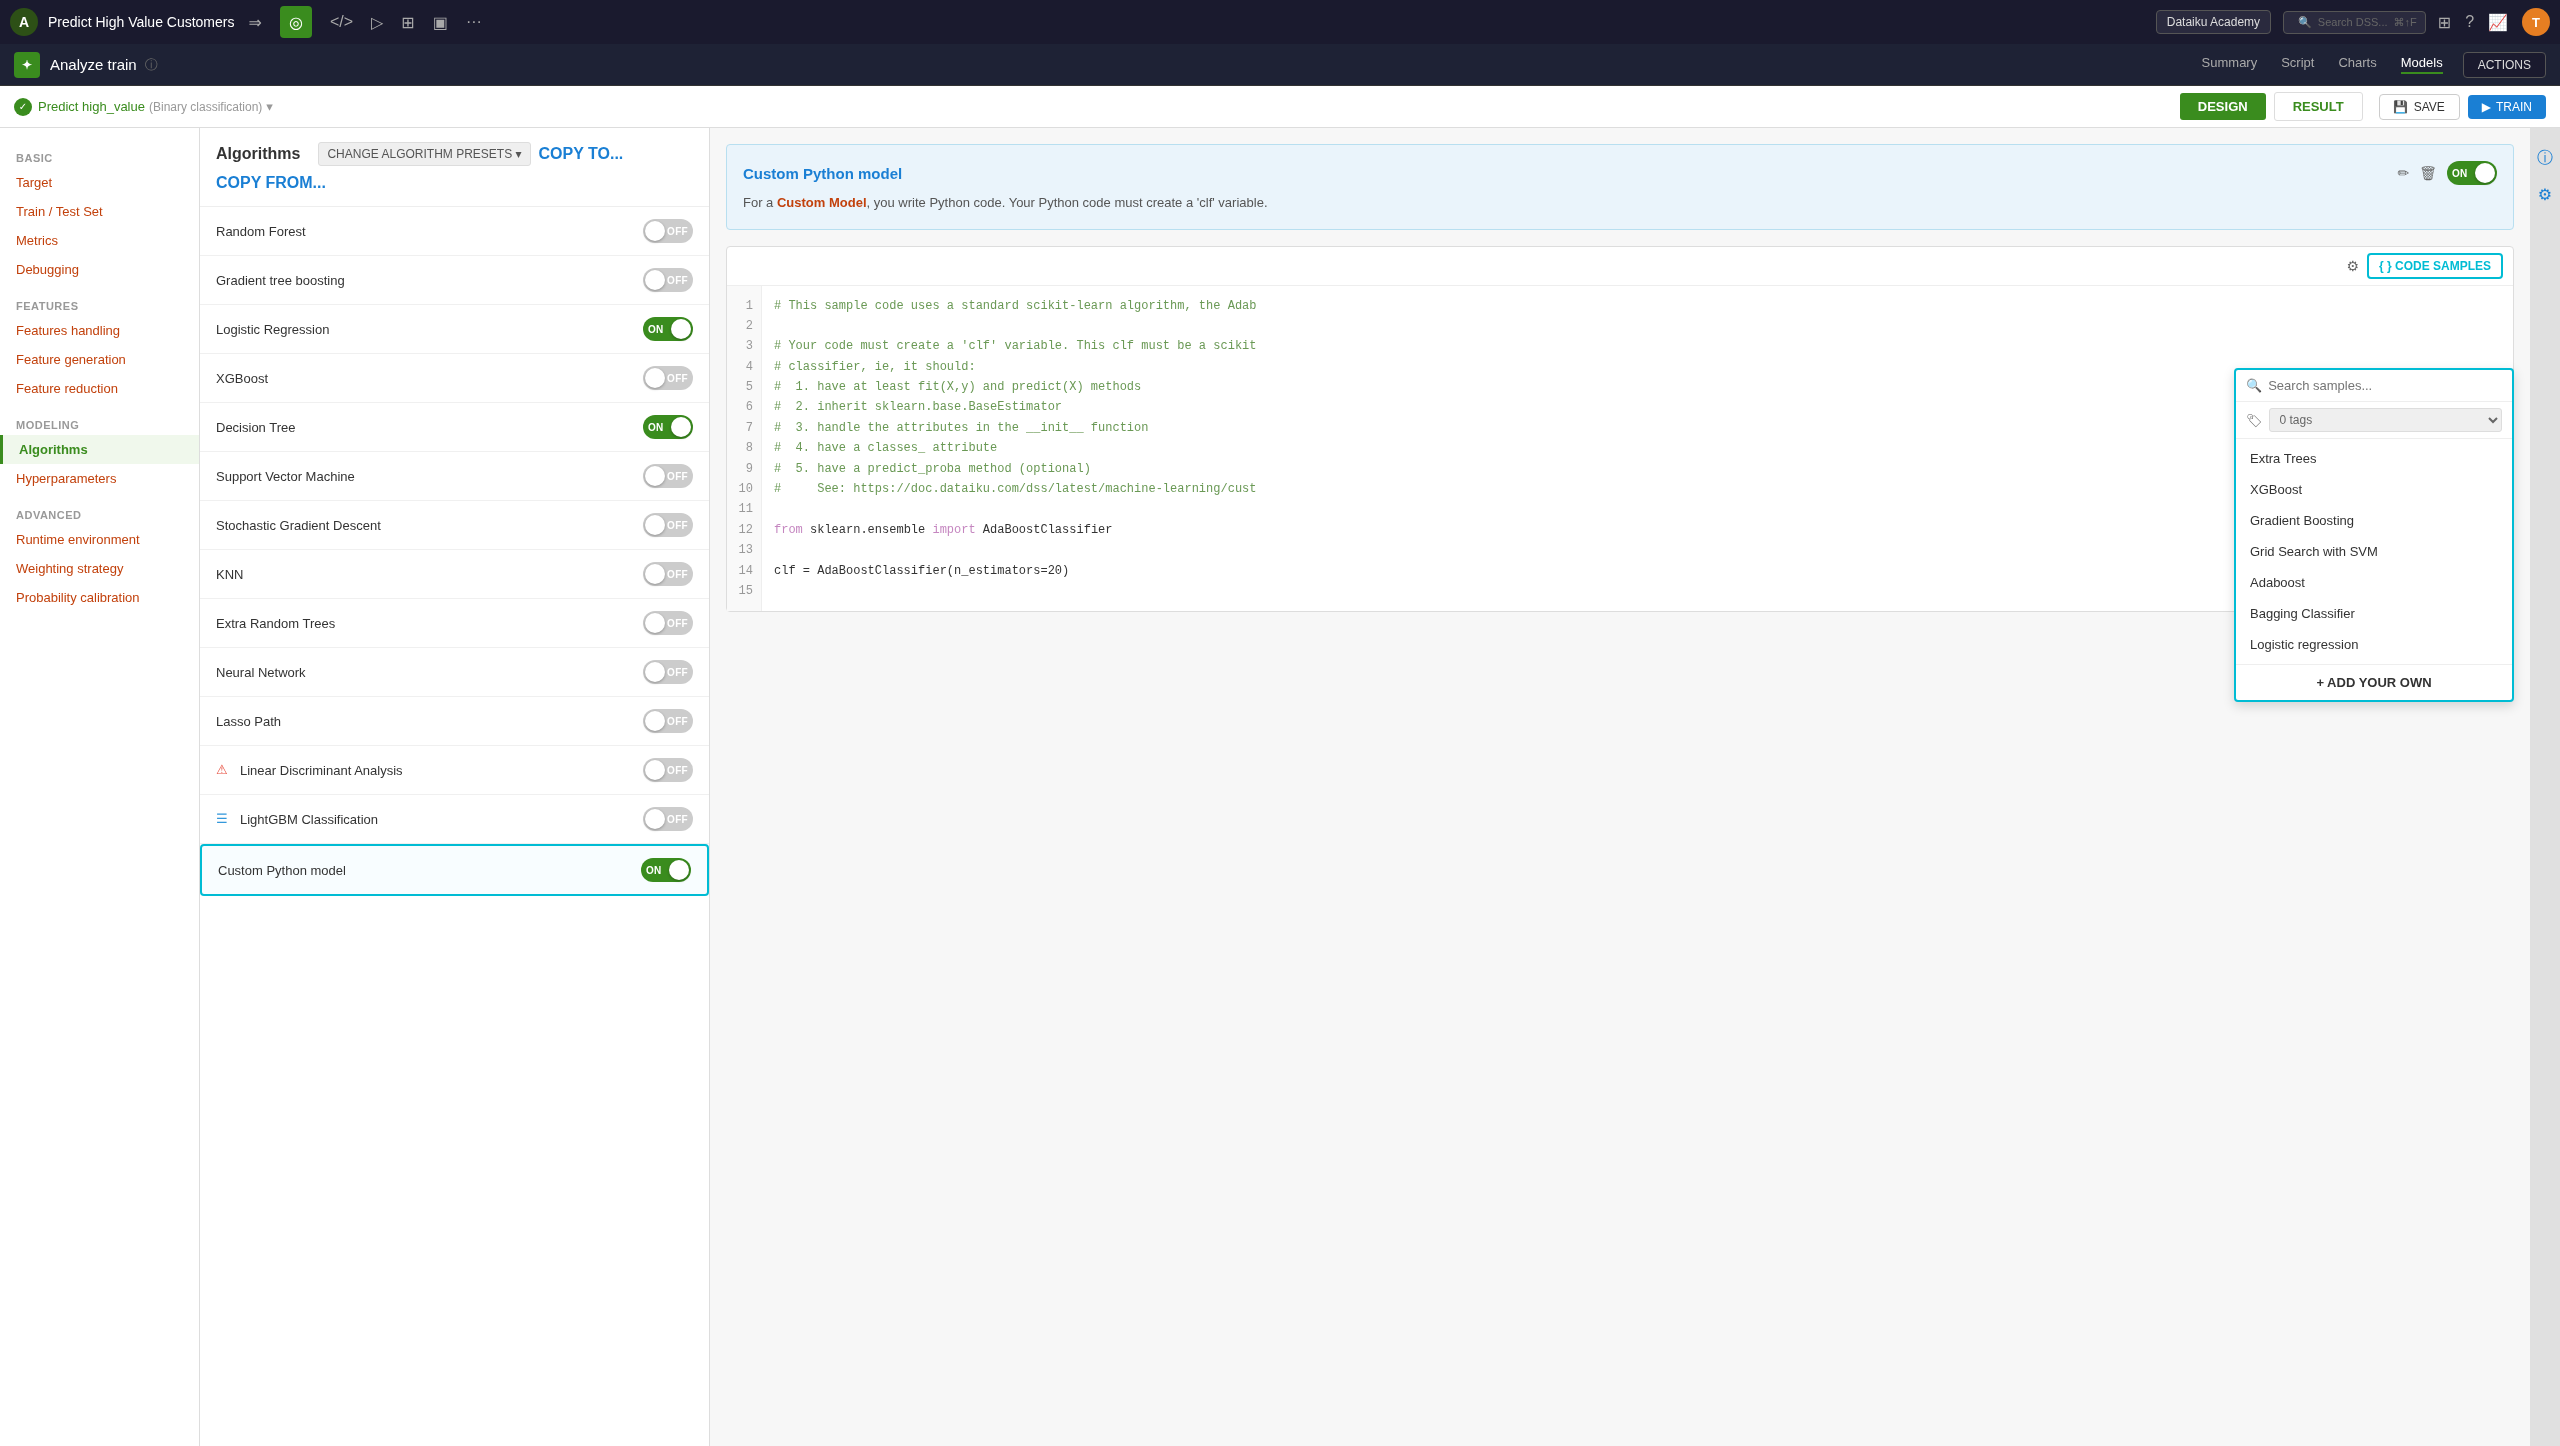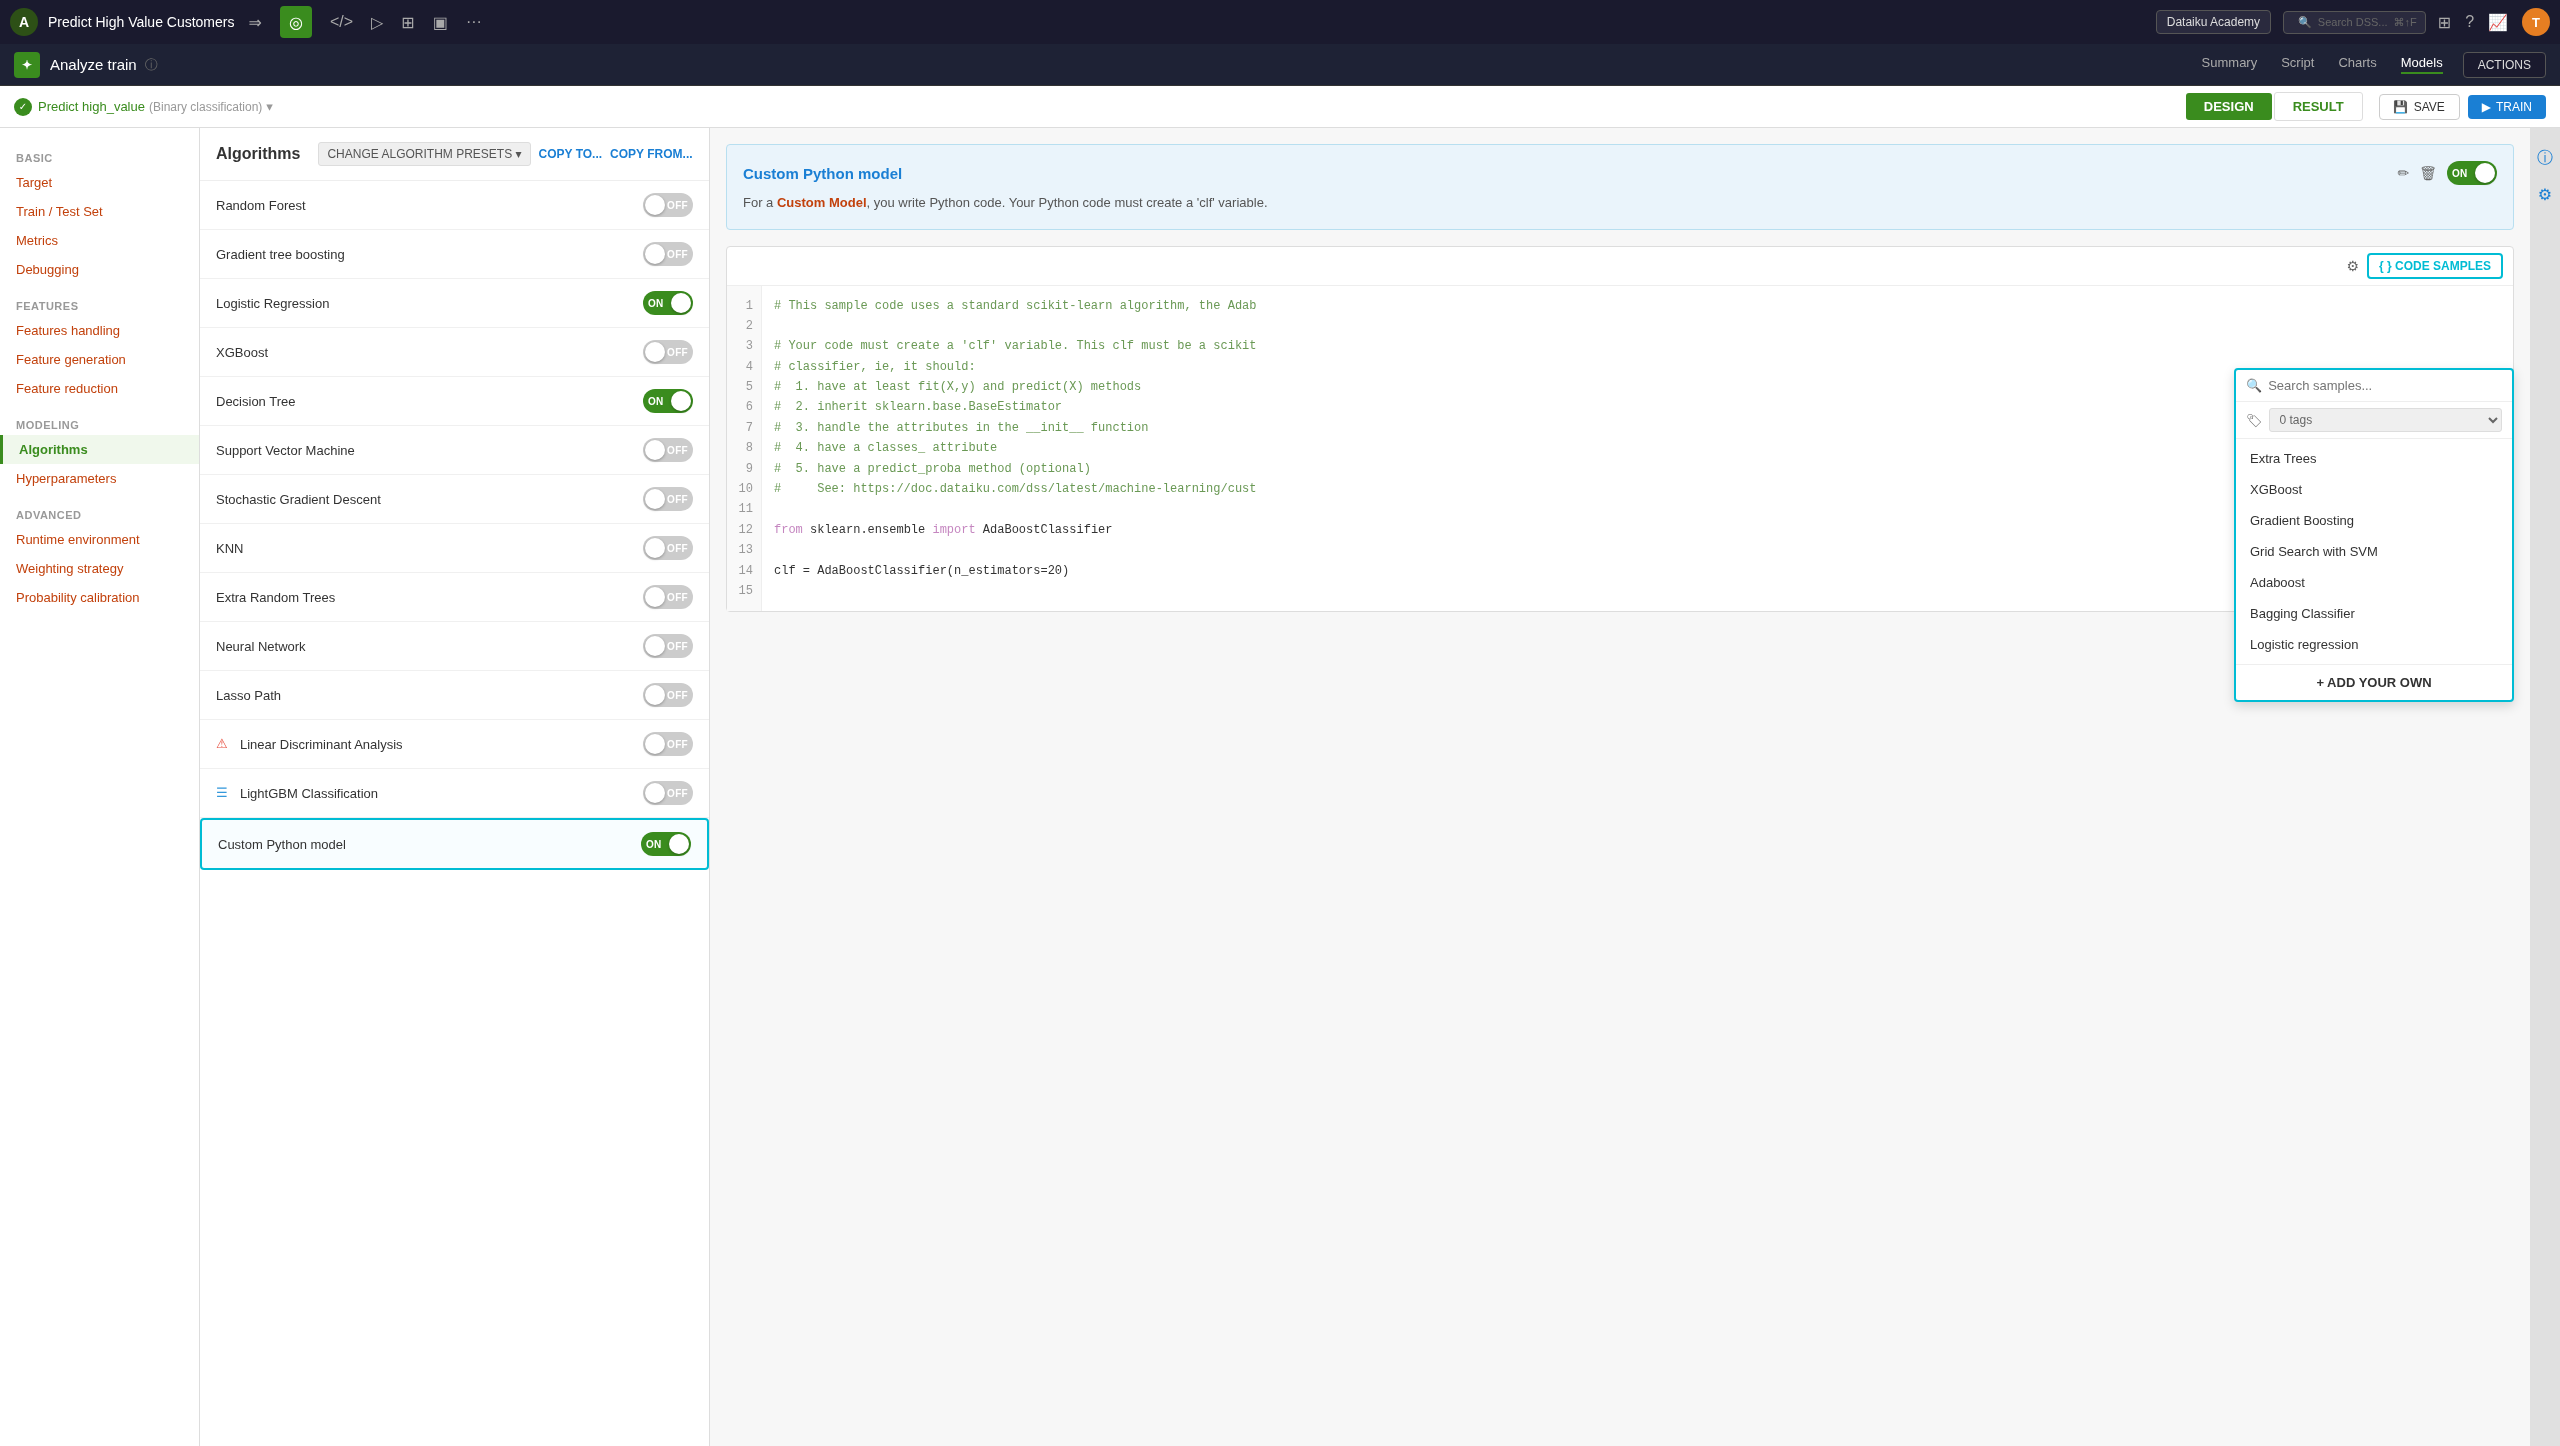--- a/index.html
+++ b/index.html
@@ -39,21 +39,21 @@
     
     .third-bar {
       display: flex; align-items: center; background: #fff; height: 42px; padding: 0 14px;
       border-bottom: 1px solid #ddd;
     }
     .third-bar .predict-label { display: flex; align-items: center; color: #3a8c1e; font-size: 13px; font-weight: 500; }
     .third-bar .predict-label .check { width: 18px; height: 18px; background: #3a8c1e; border-radius: 50%; color: white; display: flex; align-items: center; justify-content: center; font-size: 10px; margin-right: 6px; }
     .third-bar .binary-badge { color: #999; font-size: 12px; margin-left: 4px; }
     .third-bar .dropdown-arrow { color: #999; margin-left: 4px; }
     .third-bar .spacer { flex: 1; }
-    .third-bar .tab-btns { display: flex; align-items: center; gap: 2px; }
+    .third-bar .tab-btns { display: flex; align-items: center; gap: 8px; }
     .third-bar .tab-btn { padding: 6px 18px; border-radius: 3px; font-size: 13px; font-weight: 600; cursor: pointer; border: none; }
     .third-bar .tab-btn.active { background: #3a8c1e; color: white; }
     .third-bar .tab-btn.inactive { background: transparent; color: #3a8c1e; border: 1px solid #ddd; }
     .third-bar .save-btn { display: flex; align-items: center; background: white; border: 1px solid #ccc; border-radius: 4px; padding: 5px 14px; color: #333; font-size: 12px; margin-left: 16px; cursor: pointer; }
     .third-bar .train-btn { display: flex; align-items: center; background: #1a7fd4; border: none; border-radius: 4px; padding: 5px 14px; color: white; font-size: 12px; margin-left: 8px; cursor: pointer; }
 
     
     .main-layout { display: flex; height: calc(100vh - 128px); }
 
     
@@ -63,21 +63,21 @@
     .sidebar .item.active { color: #3a8c1e; font-weight: 600; border-left: 3px solid #3a8c1e; background: #f0f8ec; }
 
     
     .content { flex: 1; display: flex; overflow: hidden; }
 
     
     .algo-panel { width: 510px; background: #fff; border-right: 1px solid #ddd; display: flex; flex-direction: column; }
     .algo-header { display: flex; align-items: center; padding: 14px 16px; border-bottom: 1px solid #eee; flex-wrap: wrap; gap: 8px; }
     .algo-header h3 { font-size: 16px; font-weight: 600; color: #333; margin-right: 10px; }
     .algo-header .preset-btn { display: flex; align-items: center; font-size: 12px; color: #555; cursor: pointer; padding: 4px 8px; border: 1px solid #ddd; border-radius: 3px; }
-    .algo-header .link-btn { font-size: 12px; color: #1a7fd4; cursor: pointer; font-weight: 600; text-decoration: none; }
+    .algo-header .link-btn { font-size: 16px; color: #1a7fd4; cursor: pointer; font-weight: 600; text-decoration: none; }
     .algo-list { overflow-y: auto; flex: 1; }
     .algo-item { display: flex; align-items: center; padding: 12px 16px; border-bottom: 1px solid #f0f0f0; }
     .algo-item.highlighted { border: 2px solid #00bcd4; border-radius: 4px; background: #f8fdff; }
     .algo-item .name { flex: 1; font-size: 13px; color: #333; }
     .algo-item .icon-badge { width: 16px; height: 16px; margin-right: 8px; }
     .algo-item .icon-badge.red { color: #e74c3c; font-size: 13px; }
     .algo-item .icon-badge.blue { color: #3498db; font-size: 13px; }
 
     
     .toggle { display: flex; align-items: center; }

